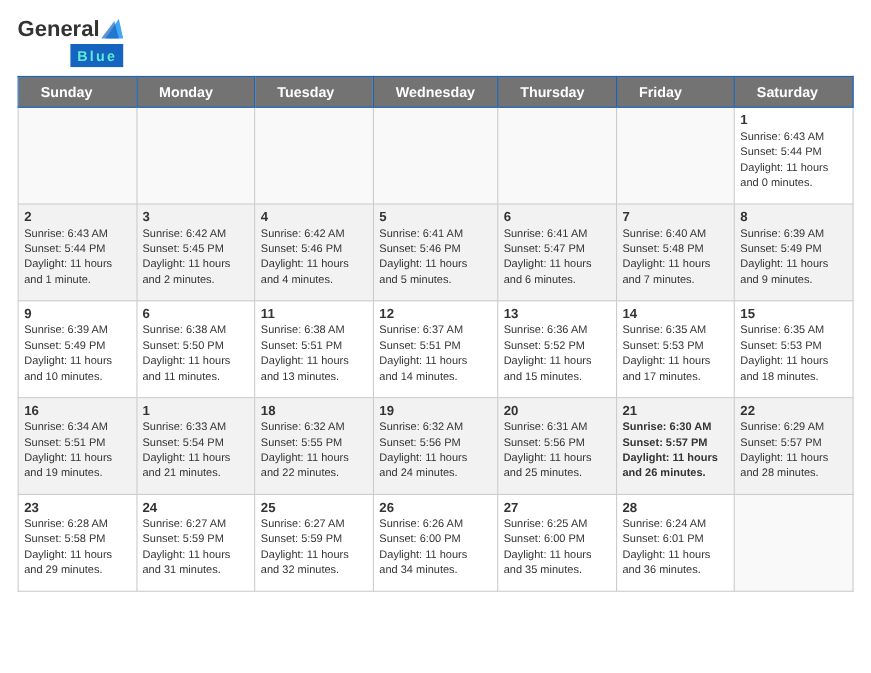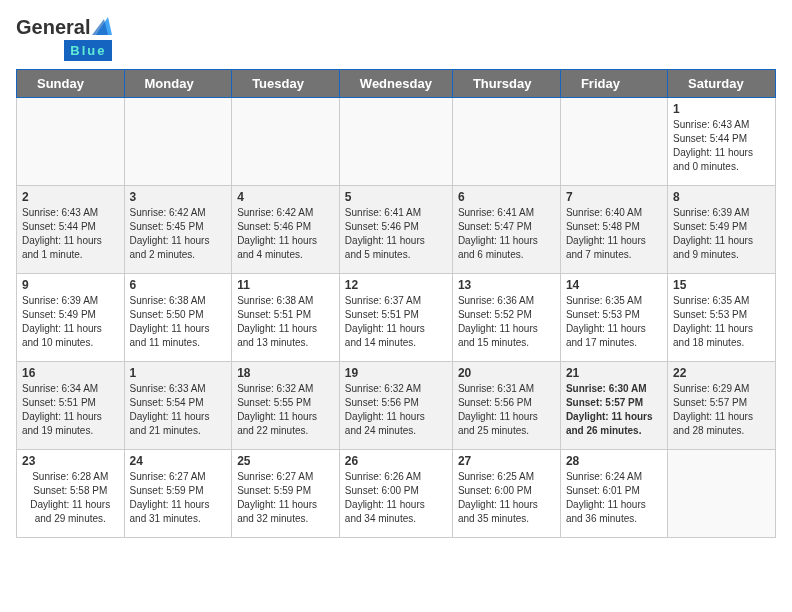--- a/index.html
+++ b/index.html
@@ -274,21 +274,21 @@
           <span class="day-number">22</span>
           <div class="day-info" style="white-space: pre-line;">Sunrise: 6:29 AM
 Sunset: 5:57 PM
 Daylight: 11 hours
 and 28 minutes.</div>
         </td>
       </tr>
       <tr class="row-odd">
         <td>
           <span class="day-number">23</span>
-          <div class="day-info" style="white-space: pre-line; text-align: center;">Sunrise: 6:28 AM
+          <div class="day-info" style="white-space: pre-line;">Sunrise: 6:28 AM
 Sunset: 5:58 PM
 Daylight: 11 hours
 and 29 minutes.</div>
         </td>
         <td>
           <span class="day-number">24</span>
           <div class="day-info" style="white-space: pre-line;">Sunrise: 6:27 AM
 Sunset: 5:59 PM
 Daylight: 11 hours
 and 31 minutes.</div>

